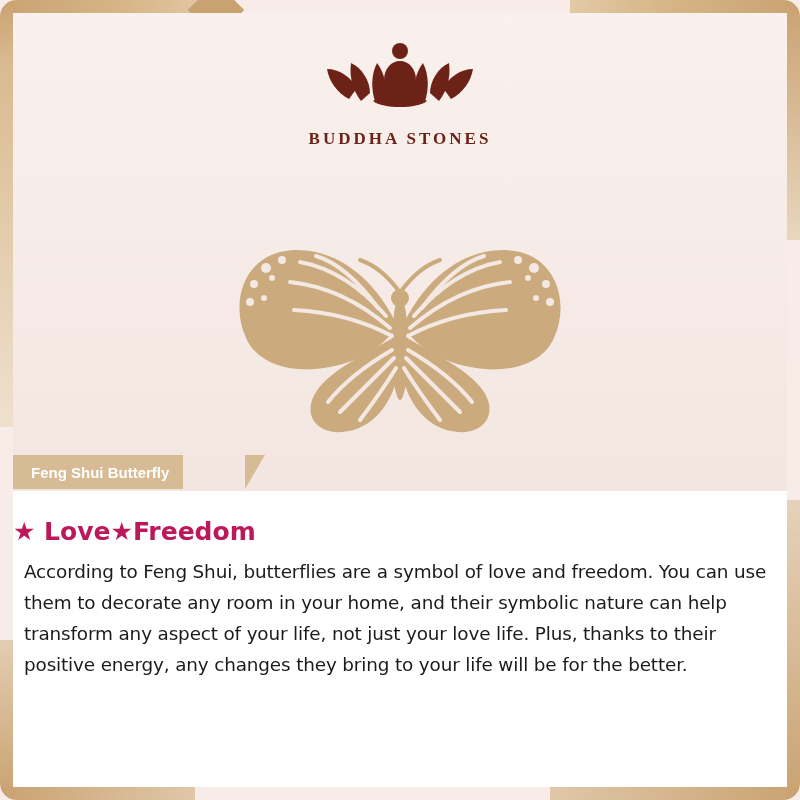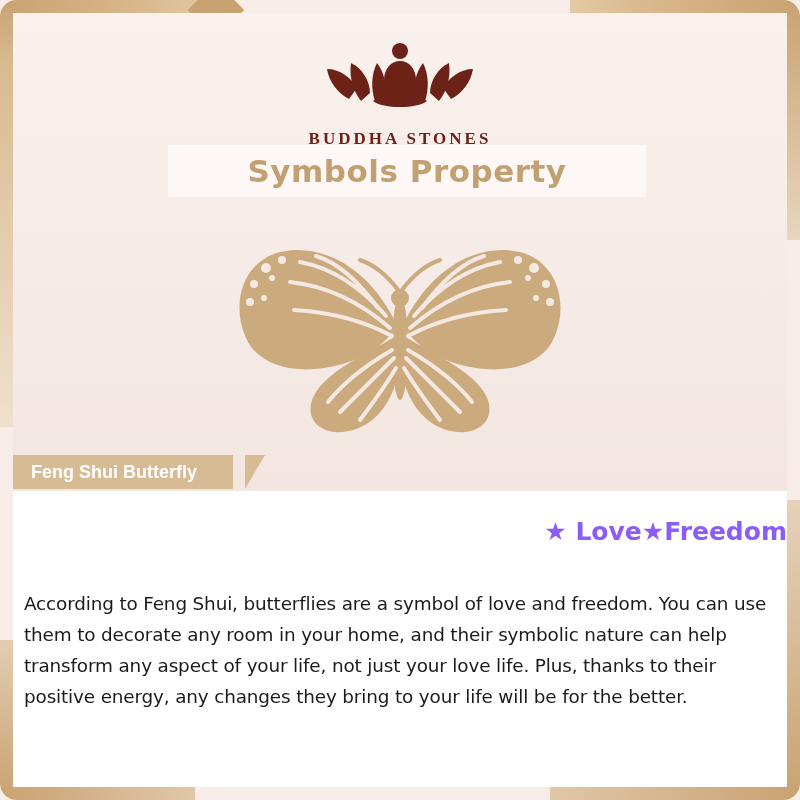--- a/index.html
+++ b/index.html
@@ -117,57 +117,56 @@
     left: 0; right: 0; top: 215px;
     display: flex;
     justify-content: center;
   }
 
   
   .tag {
     position: absolute;
     left: 0; top: 442px;
     height: 34px;
-    padding: 0 36px 0 18px;
+    padding: 0 14px 0 18px;
     background: #d6bb94;
     display: flex;
     align-items: center;
     color: #ffffff;
     font-weight: bold;
-    font-size: 18px;
+    font-size: 15px;
   }
   .tag-notch {
     position: absolute;
     left: 232px; top: 442px;
     width: 0; height: 0;
     border-top: 34px solid #d6bb94;
     border-right: 20px solid transparent;
   }
 
   
   .subtitle {
     position: absolute;
     left: 0; right: 0; top: 504px;
-    text-align: right;
+    text-align: left;
     font-size: 25px;
     font-weight: bold;
-    color: #8b5cf6;
+    color: #be185d;
     font-family: "DejaVu Sans", sans-serif;
   }
   .paragraph {
     position: absolute;
     left: 11px;
     right: 8px;
     top: 543px;
     font-size: 18.4px;
     line-height: 31px;
     color: #1b1b1b;
     font-family: "DejaVu Sans", sans-serif;
     letter-spacing: -0.15px;
-    margin-top: 32px;
   }
 </style>
 </head>
 <body>
 
 <div class="page">
 
   <div class="corner corner-tl-h"></div>
   <div class="corner corner-tl-v"></div>
   <div class="corner corner-tl-diag"></div>
@@ -201,23 +200,20 @@
           <circle cx="95" cy="16" r="8"></circle>
           <path d="M95 26 C86 26 79 34 79 45 C79 52 82 58 86 62 L95 62 L104 62 C108 58 111 52 111 45 C111 34 104 26 95 26 Z"></path>
           <path d="M72 54 C78 50 86 50 92 55 L92 62 L76 64 Z"></path>
           <path d="M118 54 C112 50 104 50 98 55 L98 62 L114 64 Z"></path>
           <path d="M68 66 C80 58 110 58 122 66 C112 74 78 74 68 66 Z"></path>
         </g>
       </svg>
       <div class="logo-text">BUDDHA STONES</div>
     </div>
 
-    <div class="title-band">
-      <div class="title">Symbols Property</div>
-    </div>
 
     <div class="butterfly-wrap">
       <svg width="360" height="215" viewBox="0 0 360 215">
         <g fill="#cbab7e">
 
           <path d="M176 95 C150 42 104 14 60 24 C24 33 10 74 26 110 C40 142 88 150 134 132 C152 125 168 112 176 100 Z"></path>
 
           <path d="M184 95 C210 42 256 14 300 24 C336 33 350 74 334 110 C320 142 272 150 226 132 C208 125 192 112 184 100 Z"></path>
 
           <path d="M176 108 C150 124 112 140 96 164 C82 186 96 206 122 204 C152 202 172 176 178 146 Z"></path>

